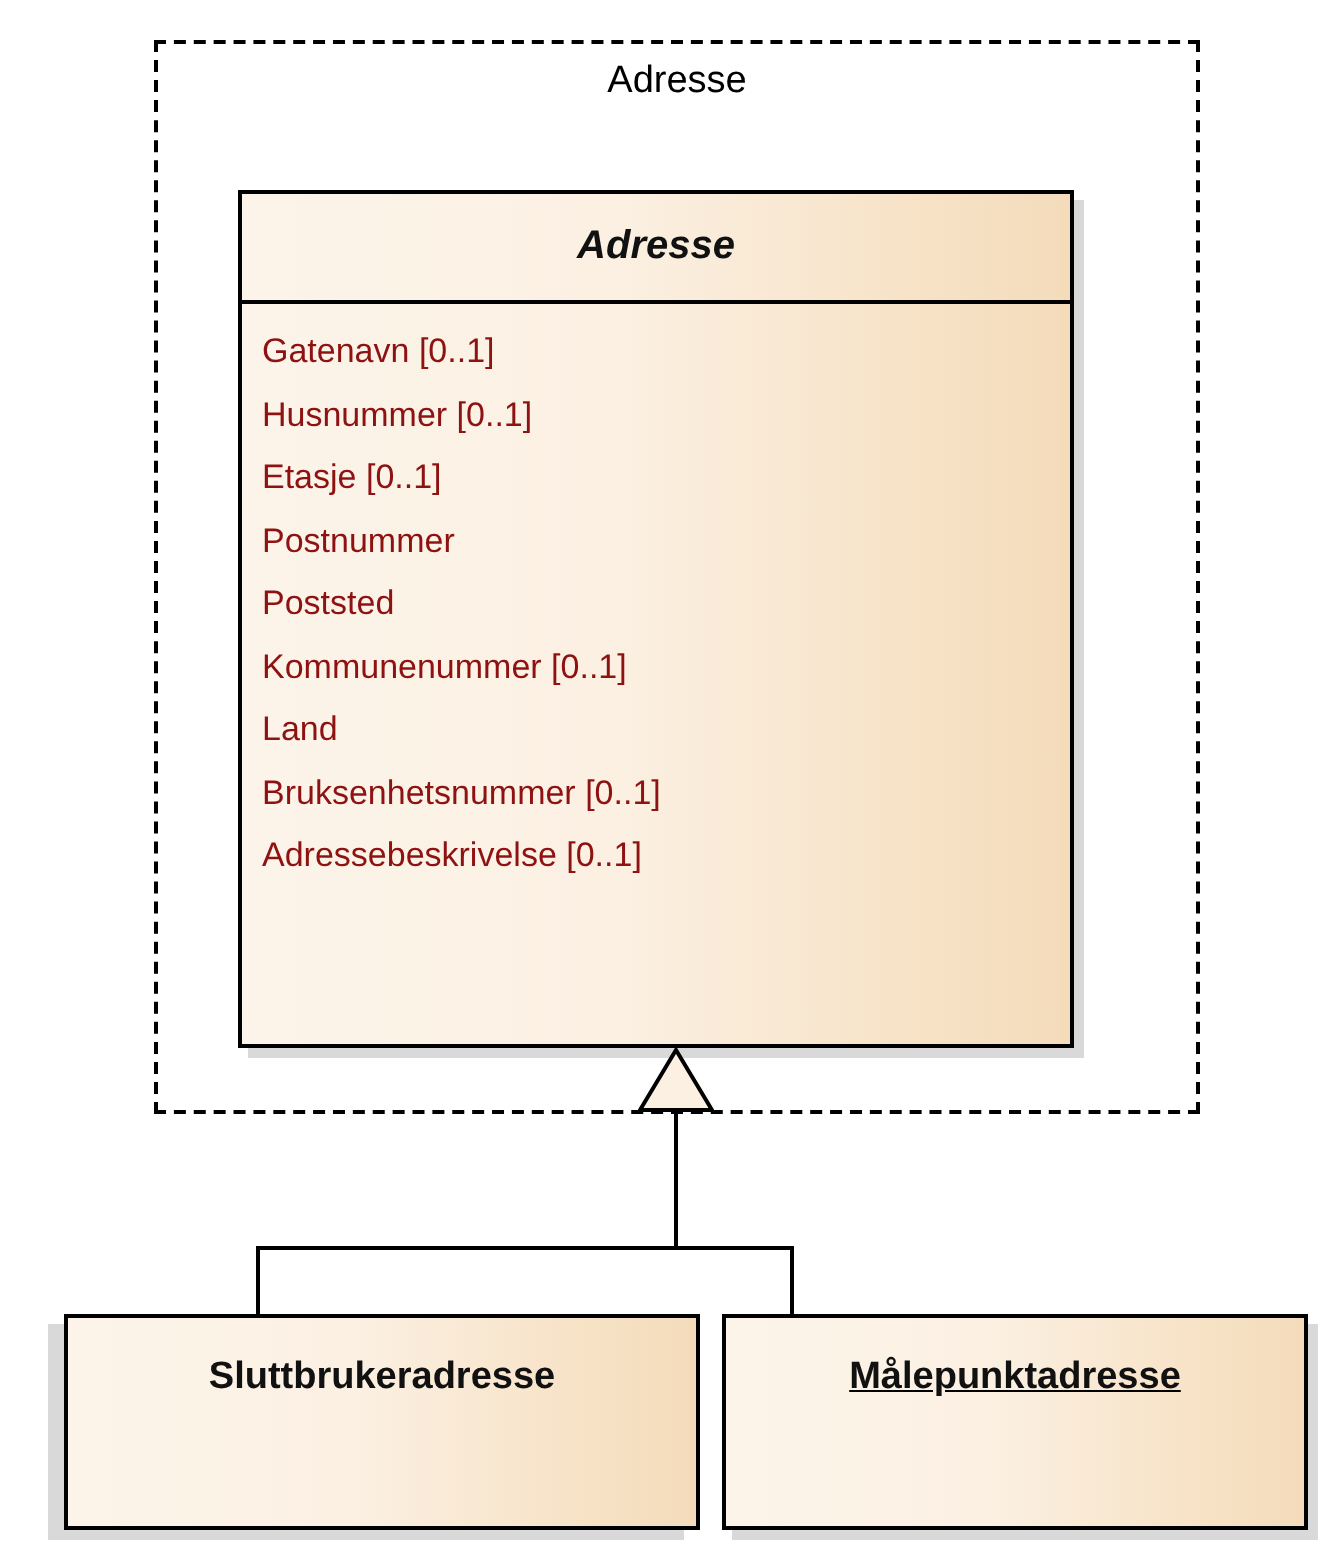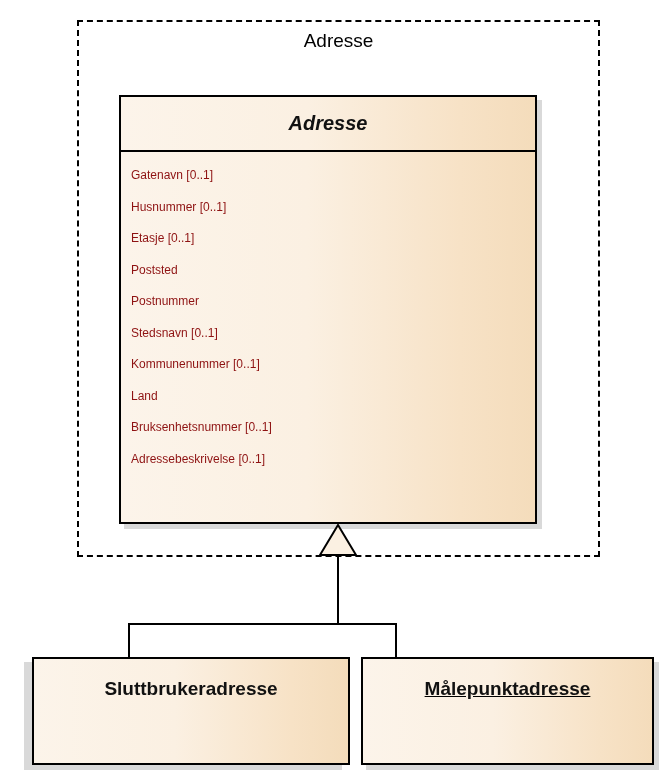--- a/index.html
+++ b/index.html
@@ -75,21 +75,21 @@
     font-size: 20px;
     font-weight: bold;
     font-style: italic;
     color: #111111;
     white-space: nowrap;
   }
   .class-attributes {
     padding: 8px 0 0 10px;
   }
   .attribute-row {
-    font-size: 12px;
+    font-size: 17px;
     line-height: 31.5px;
     color: #8e1212;
     white-space: nowrap;
   }
 
   
   .gen-triangle {
     position: absolute;
     left: 319px;
     top: 524px;
@@ -149,23 +149,22 @@
 
   <div class="class-shadow"></div>
   <div class="class-box">
     <div class="class-header">
       <span class="class-header-name">Adresse</span>
     </div>
     <div class="class-attributes">
       <div class="attribute-row">Gatenavn [0..1]</div>
       <div class="attribute-row">Husnummer [0..1]</div>
       <div class="attribute-row">Etasje [0..1]</div>
+      <div class="attribute-row">Postnummer</div>
       <div class="attribute-row">Poststed</div>
-      <div class="attribute-row">Postnummer</div>
-      <div class="attribute-row">Stedsnavn [0..1]</div>
       <div class="attribute-row">Kommunenummer [0..1]</div>
       <div class="attribute-row">Land</div>
       <div class="attribute-row">Bruksenhetsnummer [0..1]</div>
       <div class="attribute-row">Adressebeskrivelse [0..1]</div>
     </div>
   </div>
 
   <svg class="gen-triangle" viewBox="0 0 38 33">
     <polygon points="19,1 37,31 1,31" fill="#fbf0e2" stroke="#000000" stroke-width="2"></polygon>
   </svg>

